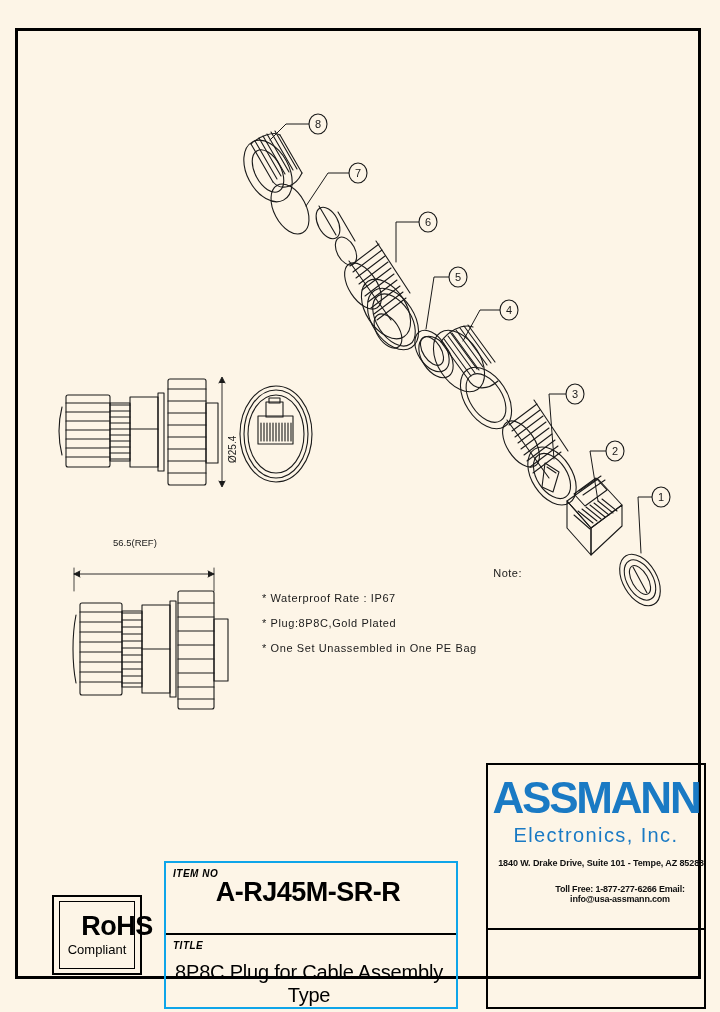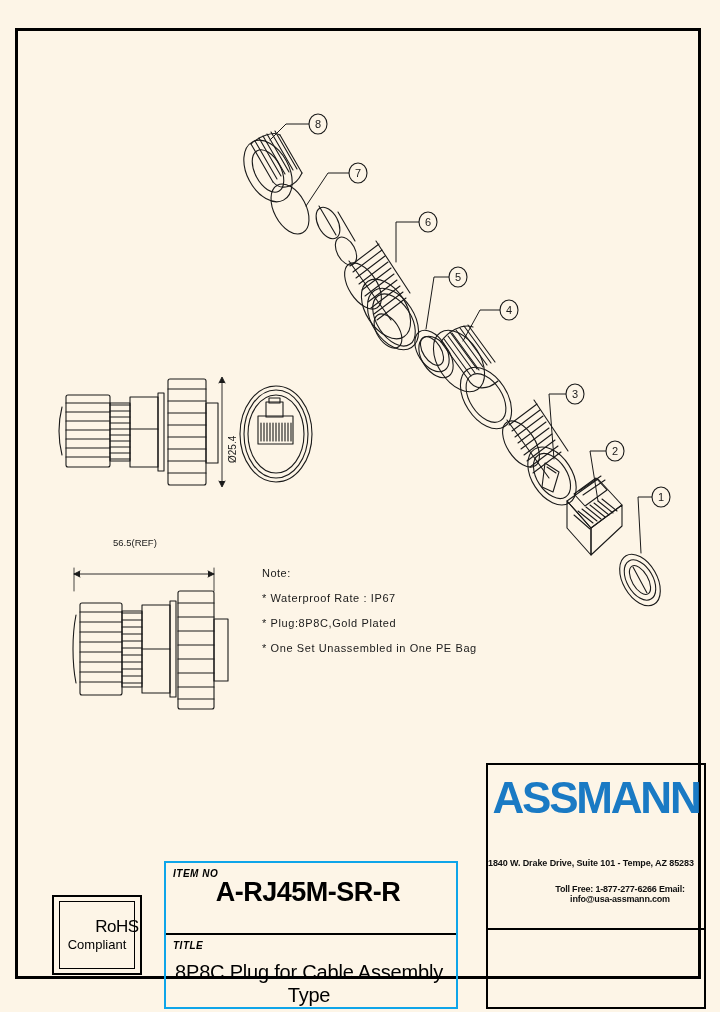--- a/index.html
+++ b/index.html
@@ -15,44 +15,44 @@
     width:686px;height:951px;
     border:3px solid #000;
     box-sizing:border-box;
     background:#fdf5e7;
   }
   svg{display:block;}
   .dwg{position:absolute;left:0;top:0;}
 
   
   .notes{position:absolute;left:244px;top:536px;width:260px;}
-  .notes .nhead{font-size:11px;color:#1a1a1a;letter-spacing:.5px;margin-bottom:13px;}
+  .notes .nhead{font-size:11px;color:#1a1a1a;letter-spacing:.5px;margin-bottom:13px;text-align:right;}
   .notes .nline{font-size:11px;color:#1a1a1a;margin-bottom:13px;letter-spacing:.6px;white-space:nowrap;}
 
   
   .rohs-outer{position:absolute;left:34px;top:864px;width:90px;height:80px;border:2px solid #000;box-sizing:border-box;background:#fdf5e7;}
   .rohs-inner{position:absolute;left:41px;top:870px;width:76px;height:68px;border:1px solid #000;box-sizing:border-box;
      display:flex;flex-direction:column;align-items:center;justify-content:center;background:#fdf5e7;}
-  .rohs-inner .r1{font-size:17px;font-weight:normal;line-height:1;letter-spacing:-.5px;margin-left:40px;}
+  .rohs-inner .r1{font-size:27px;font-weight:bold;line-height:1;letter-spacing:-.5px;margin-left:40px;}
   .rohs-inner .r2{font-size:13px;line-height:1.2;margin-top:2px;text-align:right;}
 
   
   .titleblock{position:absolute;left:146px;top:830px;width:294px;height:148px;border:2px solid #0ea5e9;box-sizing:border-box;}
   .tb-row{position:relative;height:50%;box-sizing:border-box;}
   .tb-row.top{border-bottom:2px solid #000;}
   .tb-lab{position:absolute;left:7px;top:5px;font-size:10px;font-style:italic;font-weight:bold;letter-spacing:.5px;}
   .tb-val-item{position:absolute;left:0;right:6px;top:14px;text-align:center;font-size:27px;font-weight:bold;letter-spacing:-.5px;}
   .tb-val-title{position:absolute;left:0;right:4px;top:26px;text-align:center;font-size:20px;letter-spacing:-.2px;}
 
   
   .company{position:absolute;left:468px;top:732px;width:220px;height:246px;border:2px solid #000;box-sizing:border-box;display:flex;flex-direction:column;}
   .comp-top{flex:0 0 163px;border-bottom:2px solid #000;position:relative;}
   .logo-main{position:absolute;left:0;right:0;top:11px;text-align:center;font-size:44px;font-weight:bold;color:#1a7ac4;letter-spacing:-2.2px;line-height:1;font-family:"Liberation Sans",sans-serif;}
   .logo-sub{position:absolute;left:0;right:0;top:60px;text-align:center;font-size:20px;color:#1a7ac4;letter-spacing:1.4px;line-height:1;}
-  .addr1{position:absolute;left:0;right:0;top:93px;text-align:left;font-size:9px;font-weight:bold;color:#111;letter-spacing:-.1px;}
+  .addr1{position:absolute;left:0;right:0;top:93px;text-align:right;font-size:9px;font-weight:bold;color:#111;letter-spacing:-.1px;}
   .addr2{position:absolute;left:0;right:0;top:119px;text-align:center;font-size:9px;font-weight:bold;color:#111;letter-spacing:-.2px;padding-left:48px;}
   .comp-bot{flex:1;position:absolute;left:0;right:0;top:165px;text-align:center;padding-top:11px;}
   .cp{font-size:8.5px;font-weight:bold;color:#111;line-height:1.75;font-family:"Liberation Serif",serif;letter-spacing:.1px;}
 
   
   .dimtxt{position:absolute;font-size:9.5px;color:#1a1a1a;font-family:"Liberation Sans",sans-serif;}
   .dimvert{position:absolute;font-size:10px;color:#1a1a1a;transform:rotate(-90deg);transform-origin:left top;white-space:nowrap;}
 </style>
 </head>
 <body>
@@ -293,18 +293,19 @@
     </div>
     <div class="tb-row">
       <div class="tb-lab">TITLE</div>
       <div class="tb-val-title">8P8C Plug for Cable Assembly Type</div>
     </div>
   </div>
 
   <div class="company">
     <div class="comp-top">
       <div class="logo-main">ASSMANN</div>
+      <div class="logo-sub">Electronics, Inc.</div>
       <div class="addr1">1840 W. Drake Drive, Suite 101 - Tempe, AZ 85283</div>
       <div class="addr2">Toll Free: 1-877-277-6266  Email: info@usa-assmann.com</div>
     </div>
   </div>
 
 </div>
 
 </body></html>

